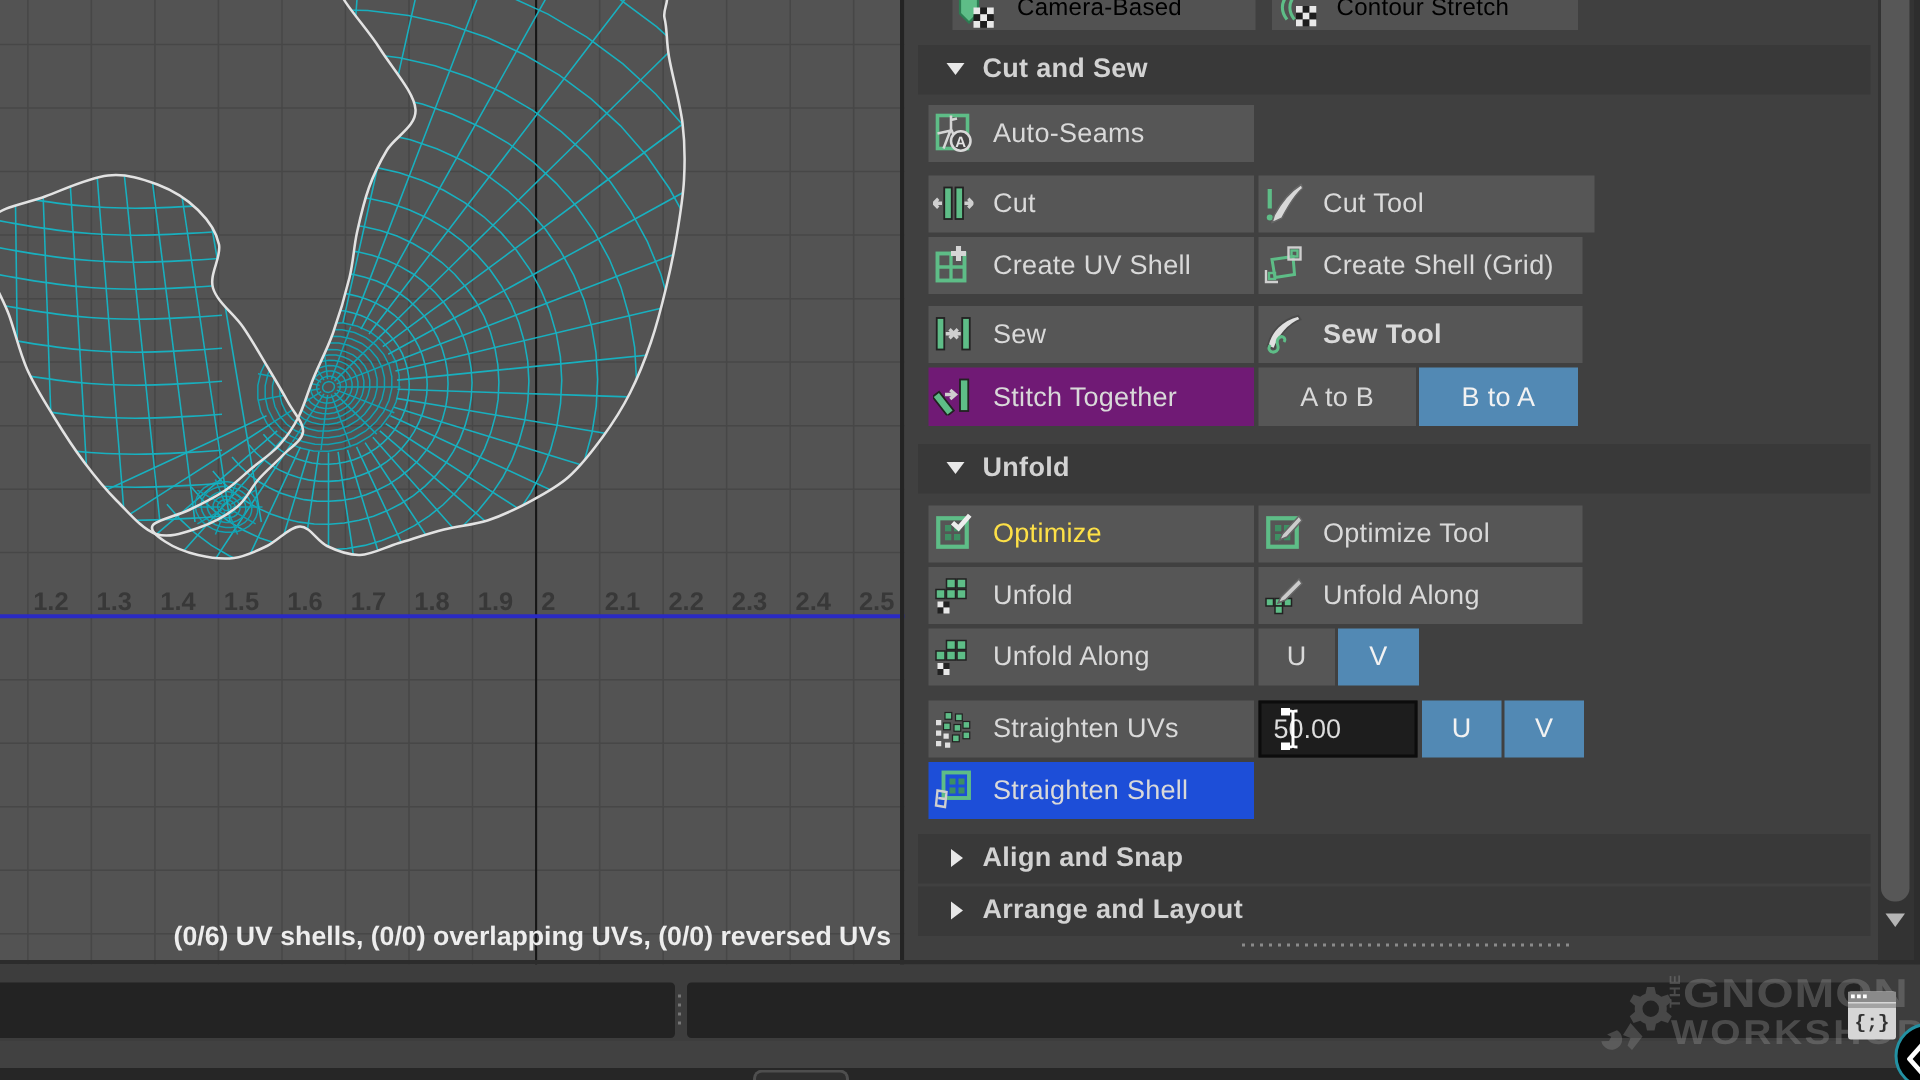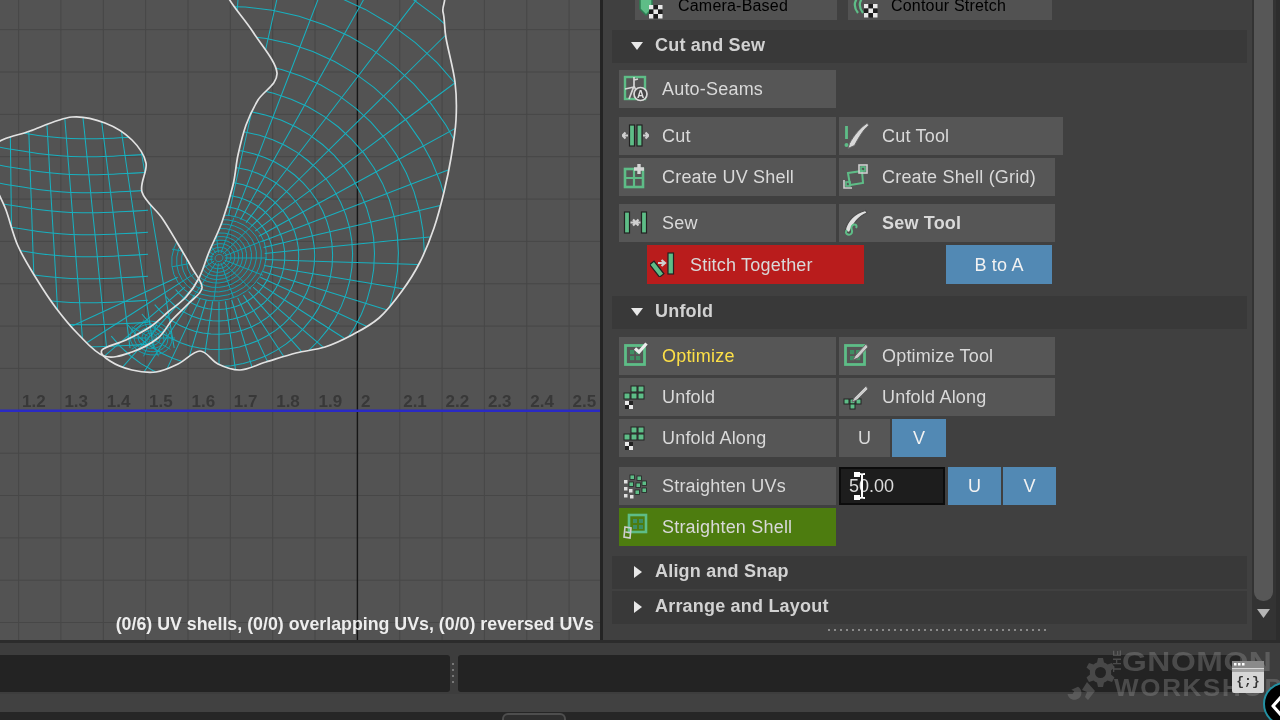--- a/index.html
+++ b/index.html
@@ -307,29 +307,32 @@
         </svg></span>
       <span class="blab">Sew</span>
     </div>
 <div class="btn" style="left:839px;top:204px;width:216px;height:38px;background:#565656;color:#d9d9d9;font-size:18px;font-weight:bold;">
       <span class="bicon"><svg width="27" height="27" viewBox="0 0 27 27">
           <path d="M23.5,1.5 C13,4 5,12 3,22 L7.5,23.5 C10.5,15 17,7 25,4 Z" fill="#e0e0e0" stroke="#4a4a4a" stroke-width="1.2"></path>
           <path d="M5,21 C2,24 6,27 9,25 C12,23 8,20 10,17 C12,14 16,16 14,19" stroke="#5ebd87" stroke-width="2" fill="none"></path>
         </svg></span>
       <span class="blab">Sew Tool</span>
     </div>
-<div class="btn" style="left:619px;top:245px;width:217px;height:39px;background:#b91c1c;color:#d9d9d9;font-size:18px;margin-left:28px;">
+<div class="btn" style="left:619px;top:245px;width:217px;height:39px;background:#701a75;color:#d9d9d9;font-size:18px;">
       <span class="bicon"><svg width="27" height="27" viewBox="0 0 27 27">
           <rect x="18" y="3" width="5.5" height="21" fill="#5ebd87" stroke="#222" stroke-width="1.2"></rect>
           <g transform="rotate(-38 7 19)">
             <rect x="4" y="11" width="5.5" height="16" fill="#5ebd87" stroke="#222" stroke-width="1.2"></rect>
           </g>
           <path d="M8,13 L14,13 M11.5,10 L15,13 L11.5,16" stroke="#cfcfcf" stroke-width="2.2" fill="none"></path>
         </svg></span>
       <span class="blab">Stitch Together</span>
+    </div>
+<div class="btn btnc" style="left:839px;top:245px;width:105px;height:39px;background:#565656;color:#d9d9d9;font-size:18px;">
+      <span class="blab">A to B</span>
     </div>
 <div class="btn btnc" style="left:946px;top:245px;width:106px;height:39px;background:#5289b4;color:#f2f2f2;font-size:18px;">
       <span class="blab">B to A</span>
     </div>
 <div class="hdr" style="top:296px;height:33px;">
       <span class="htri"><svg width="16" height="16" viewBox="0 0 16 16">
           <path d="M2,4 L14,4 L8,12 Z" fill="#e8e8e8"></path>
         </svg></span>
       <span class="htxt">Unfold</span>
     </div>
@@ -426,21 +429,21 @@
 <rect x="2" y="1" width="6" height="5" fill="#ffffff"></rect>
 <rect x="2" y="24" width="6" height="5" fill="#ffffff"></rect>
 <path d="M7,3 C10,3 10,3 10,6 L10,24 C10,27 10,27 7,27 M13,3 C10,3 10,3 10,6 M13,27 C10,27 10,27 10,24" stroke="#ffffff" stroke-width="2" fill="none"></path>
 </svg></div>
 <div class="btn btnc" style="left:948px;top:467px;width:53px;height:38px;background:#5289b4;color:#f2f2f2;font-size:18px;">
       <span class="blab">U</span>
     </div>
 <div class="btn btnc" style="left:1003px;top:467px;width:53px;height:38px;background:#5289b4;color:#f2f2f2;font-size:18px;">
       <span class="blab">V</span>
     </div>
-<div class="btn" style="left:619px;top:508px;width:217px;height:38px;background:#4d7c0f;color:#d9d9d9;font-size:18px;">
+<div class="btn" style="left:619px;top:508px;width:217px;height:38px;background:#1d4ed8;color:#d9d9d9;font-size:18px;">
       <span class="bicon"><svg width="27" height="27" viewBox="0 0 27 27">
           <rect x="7" y="2" width="17" height="17" fill="none" stroke="#5ebd87" stroke-width="2.6"></rect>
           <rect x="11" y="6" width="4" height="4" fill="#3e8f63"></rect>
           <rect x="17" y="6" width="4" height="4" fill="#3e8f63"></rect>
           <rect x="11" y="12" width="4" height="4" fill="#3e8f63"></rect>
           <rect x="17" y="12" width="4" height="4" fill="#3e8f63"></rect>
           <path d="M3,14 L9,15 L8,25 L2,24 Z M3.5,19 L8.5,19.7" fill="none" stroke="#cfcfcf" stroke-width="1.6"></path>
         </svg></span>
       <span class="blab">Straighten Shell</span>
     </div>

